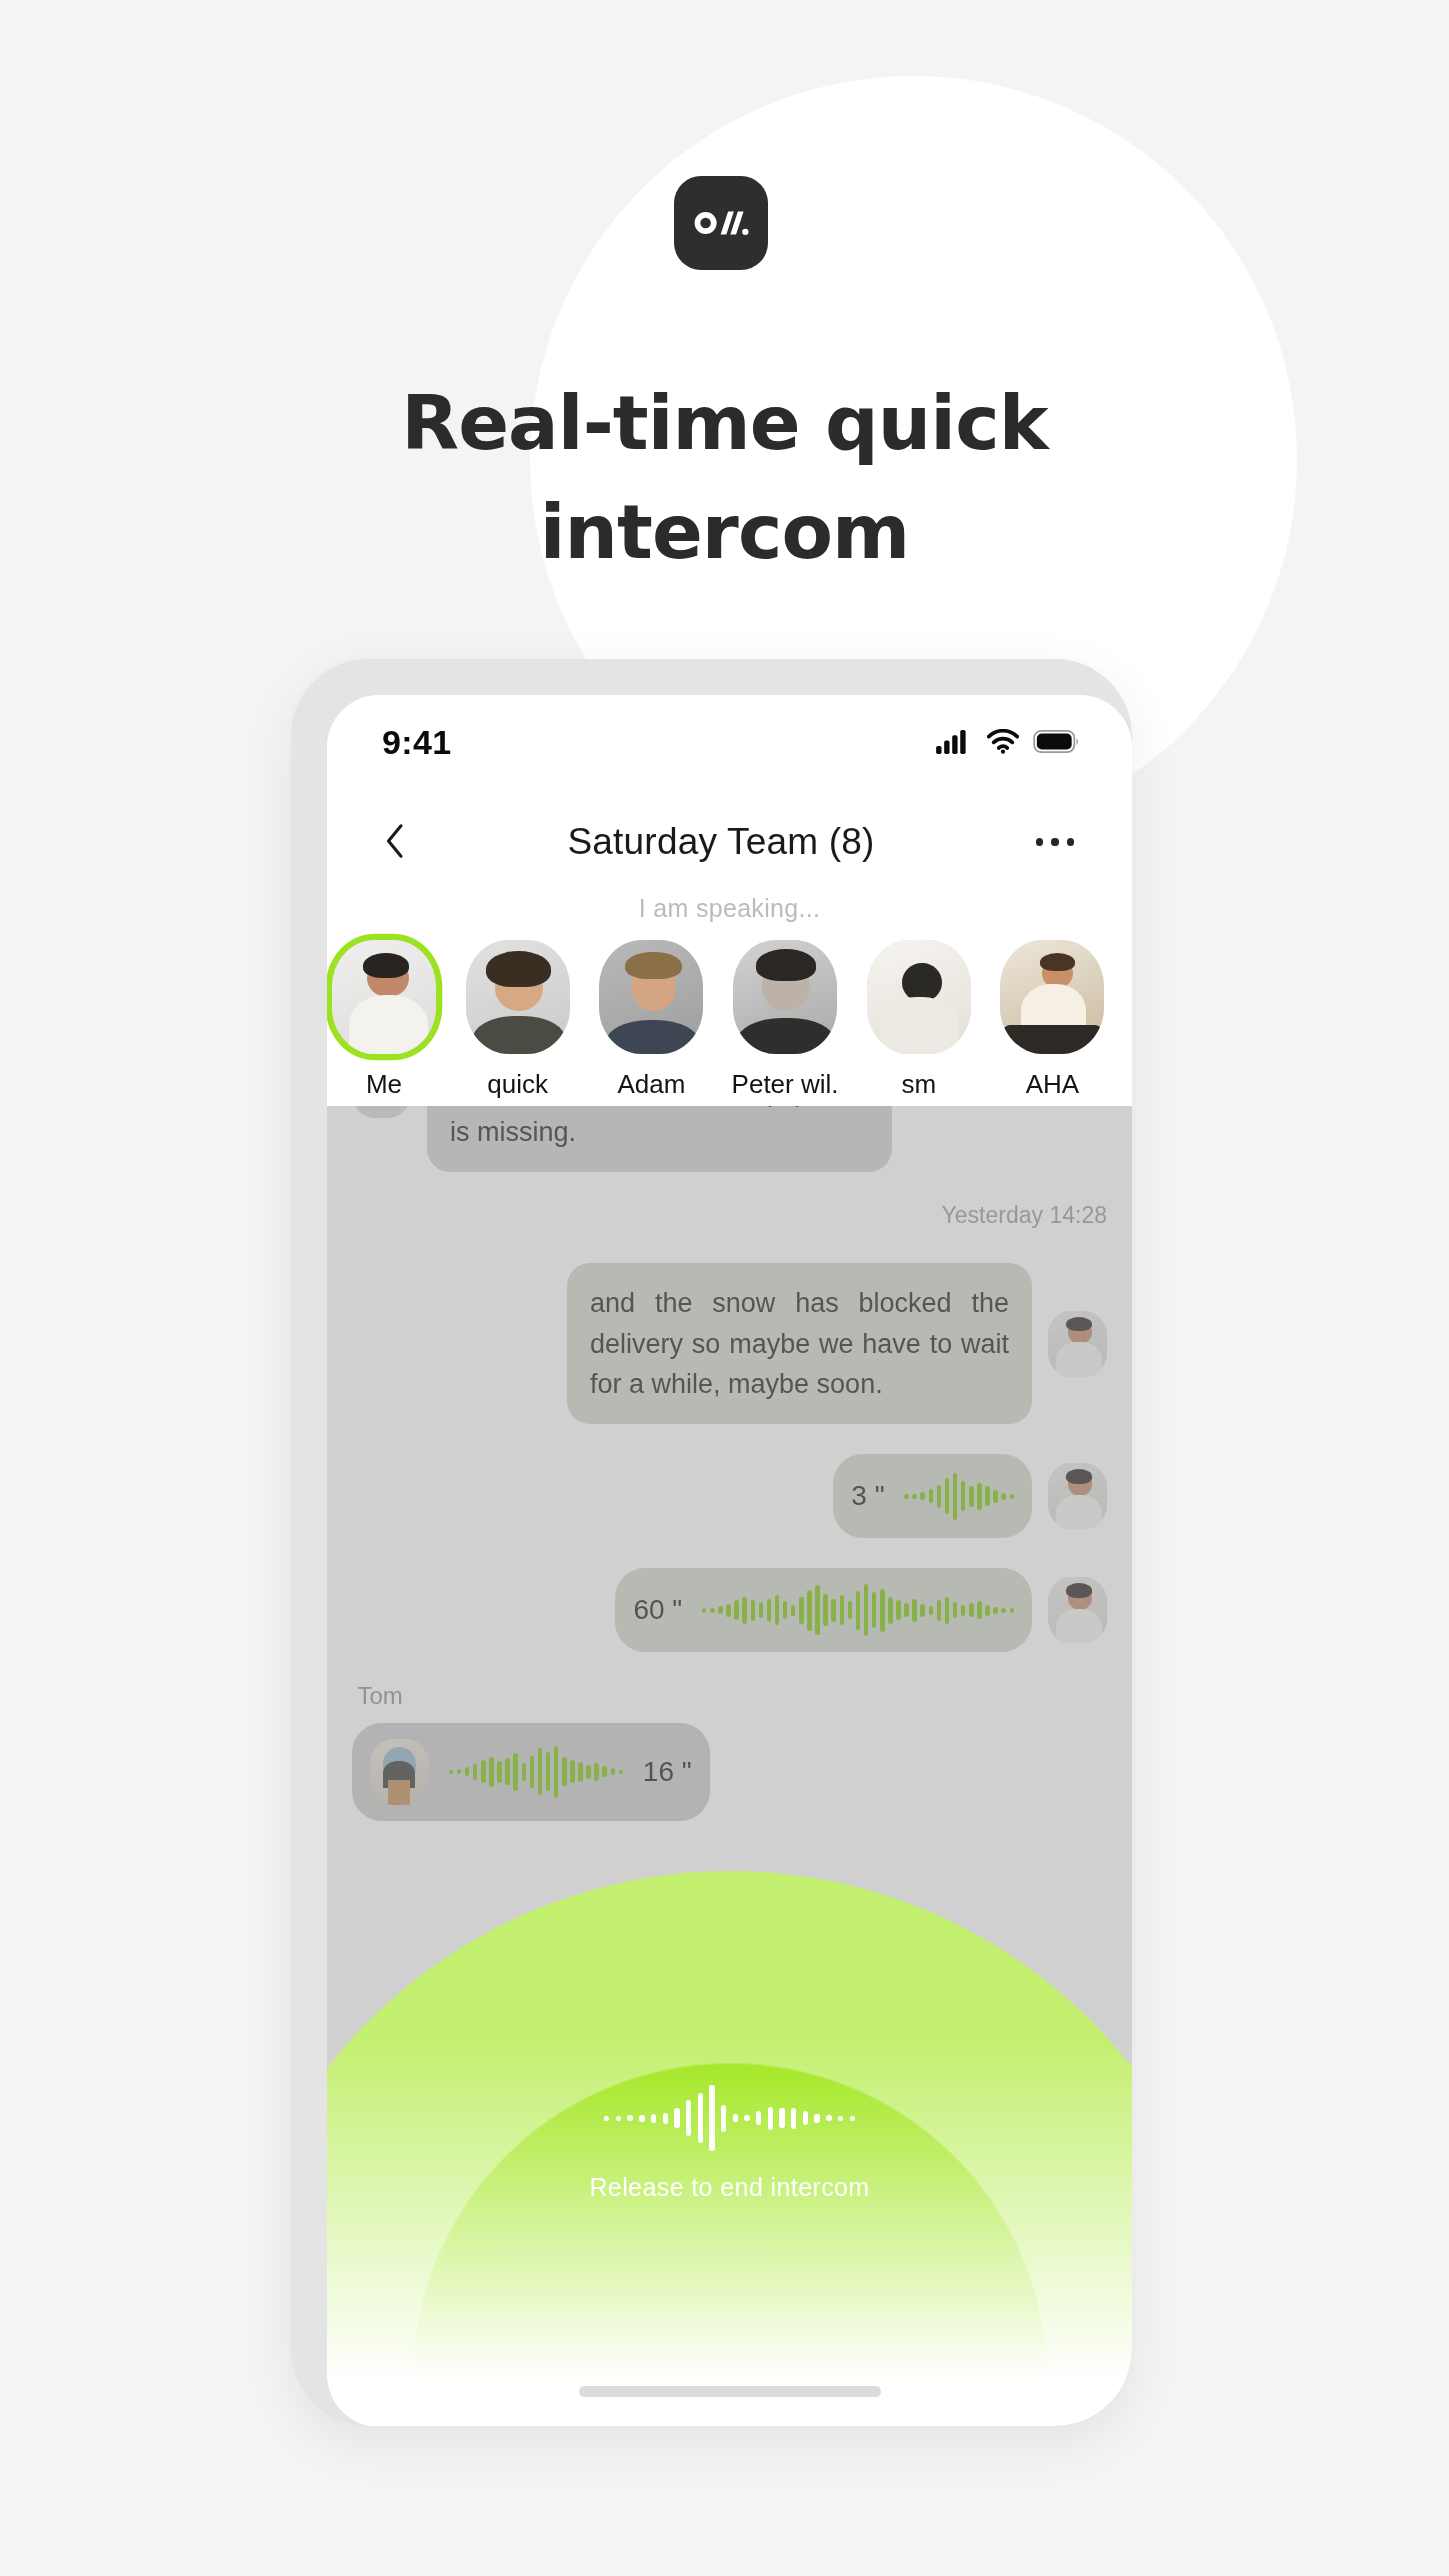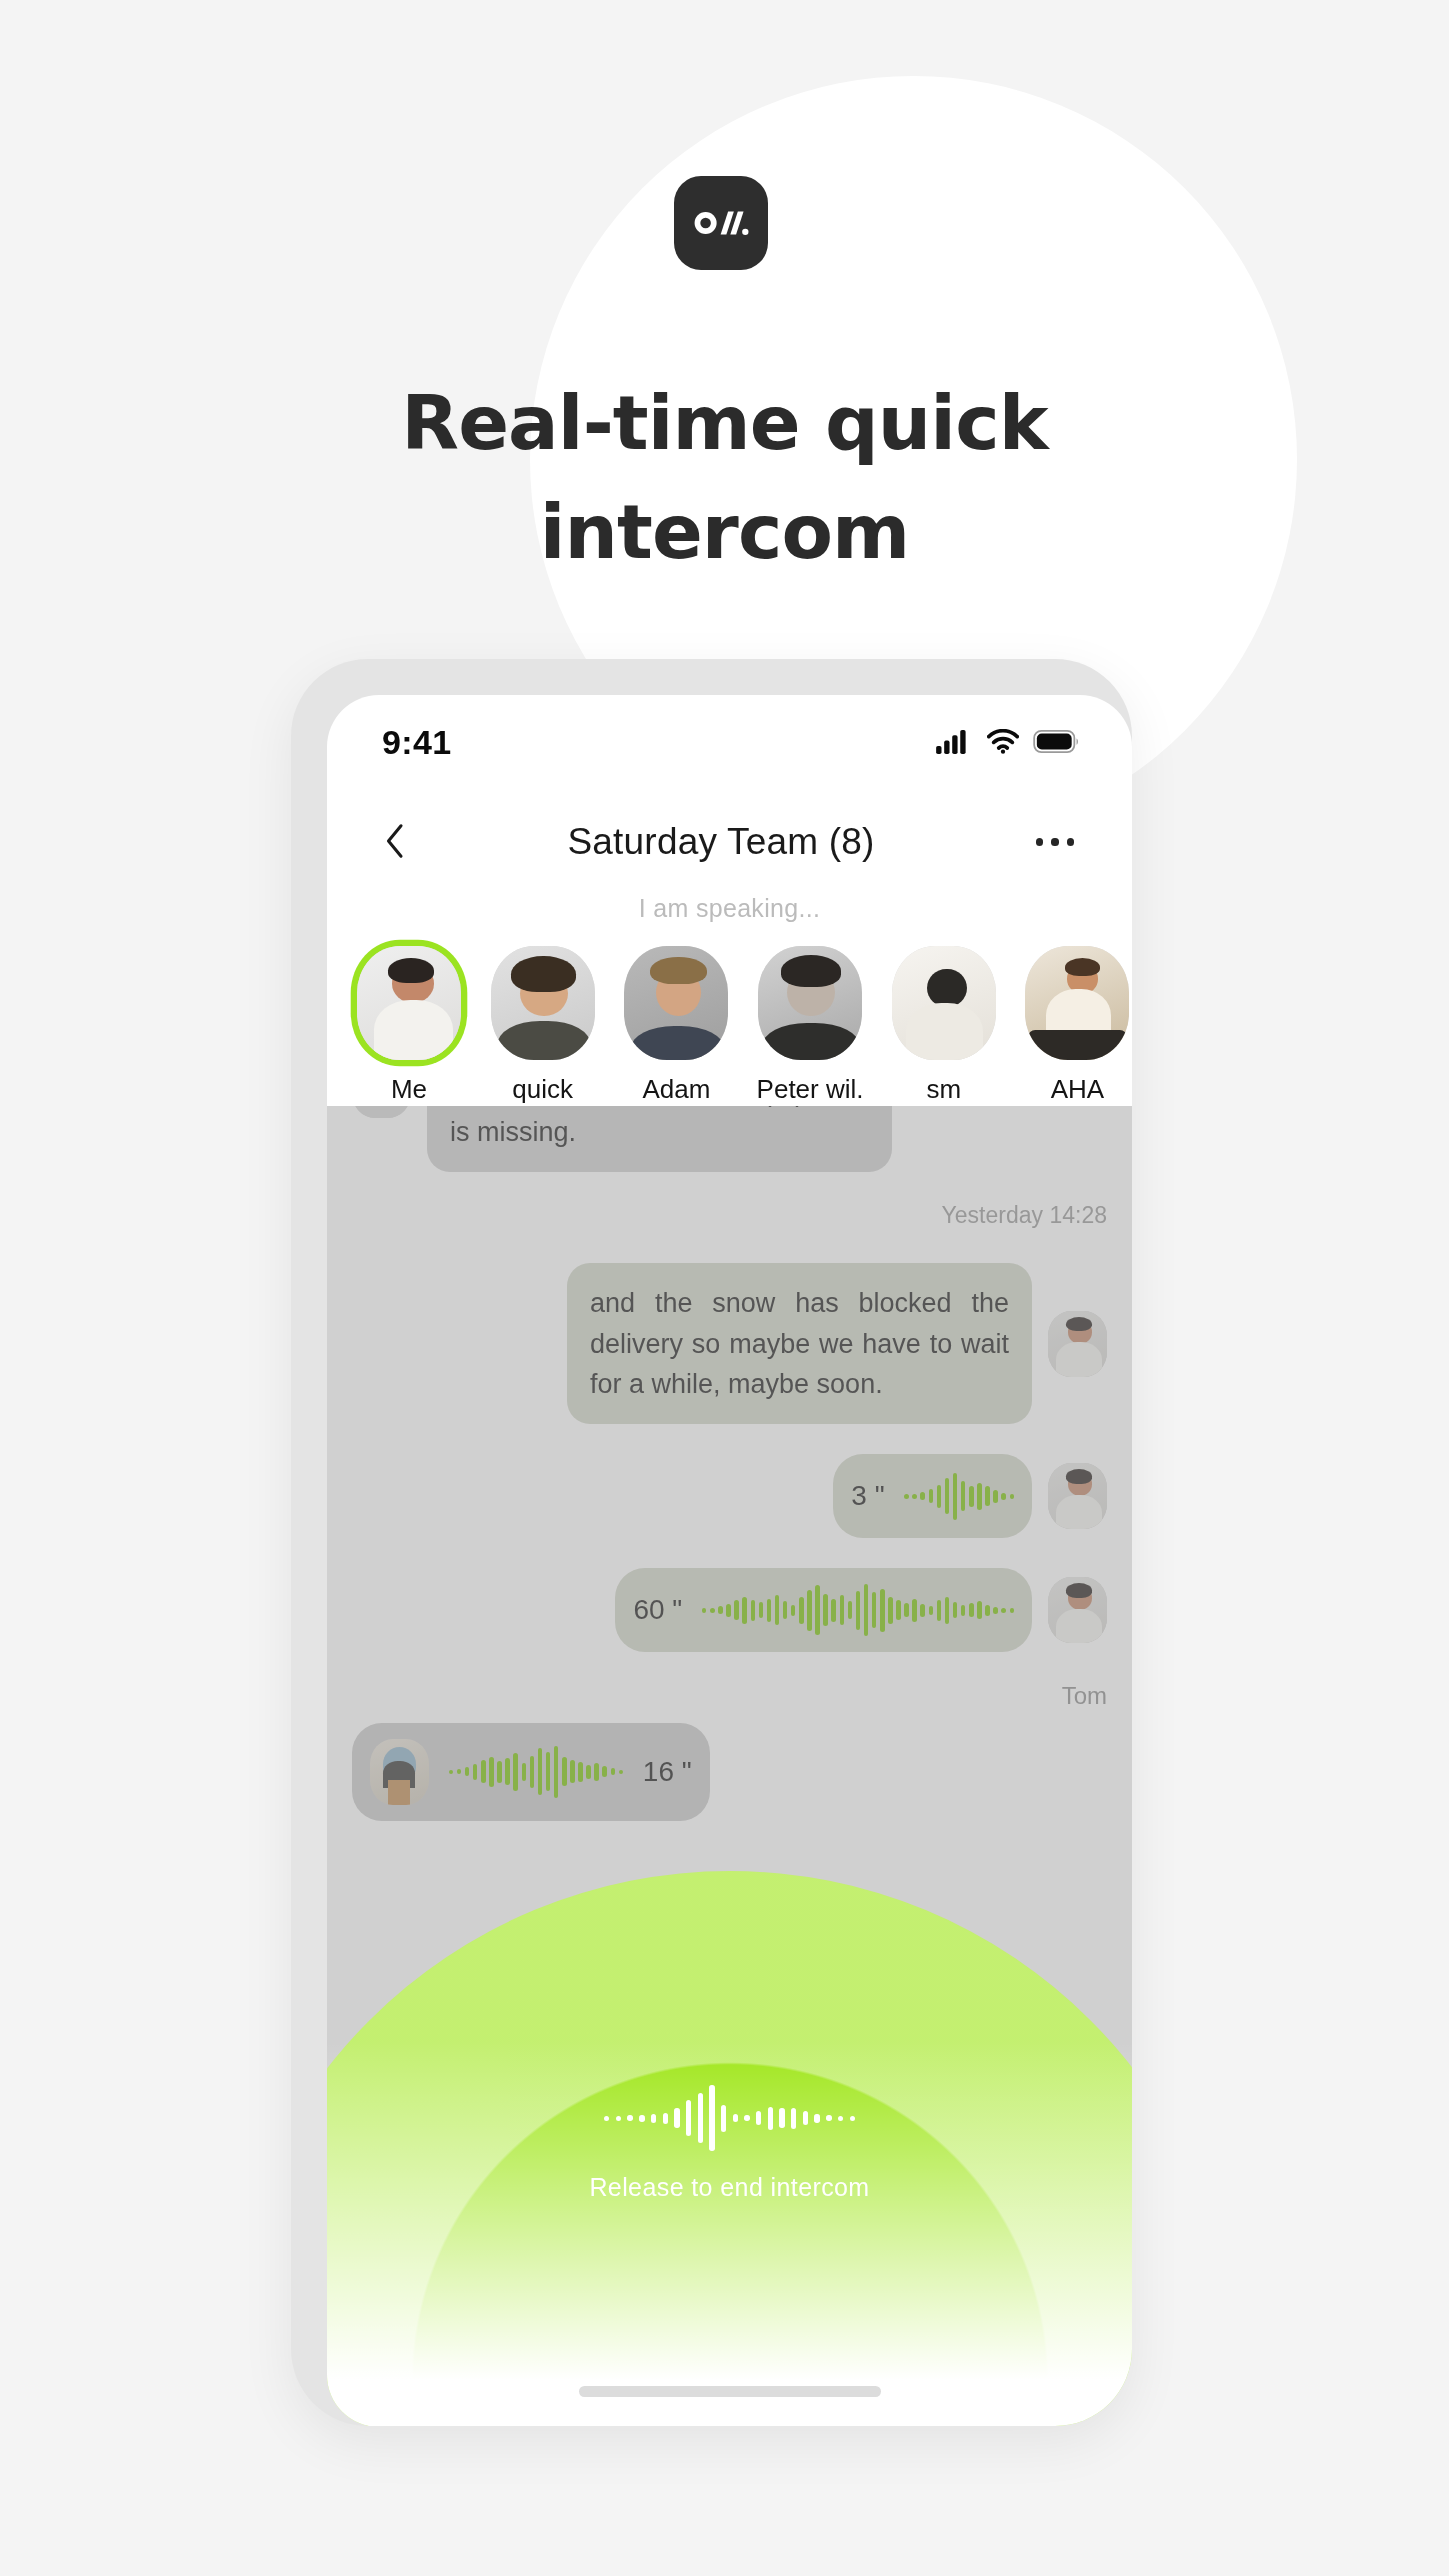--- a/index.html
+++ b/index.html
@@ -76,22 +76,21 @@
 
   
   .speaking{
     position:absolute; left:0; top:199px; width:805px;
     text-align:center; font-size:25px; color:#BBBBBB; letter-spacing:0.3px;
   }
 
   
   .avatars{
     position:absolute; left:0; top:240px; width:805px; height:170px;
-    display:flex; align-items:flex-end; gap:19.7px;
-    padding-left:25px;
+    display:flex; align-items:center; gap:19.7px;
   }
   .av-item{ width:114px; flex:0 0 114px; text-align:center; cursor:pointer; }
   .av-pic{
     width:104px; height:114px; margin:0 auto;
     border-radius:43px/47px;
     overflow:hidden; position:relative;
     background:#D8D8D8;
   }
   .av-item.active .av-pic{
     box-shadow:0 0 0 6.3px #9BE321;
@@ -143,21 +142,21 @@
     margin:9px 0 34px 0;
   }
 
   .voice{
     display:flex; align-items:center; gap:19.7px;
     background:#D2D7C9; border-radius:30px; padding:16px 18px;
   }
   .voice.gray{ background:#CACACA; }
   .voice .dur{ font-size:28px; color:#1C1C1C; white-space:nowrap; }
   .sender{
-    font-size:24px; color:#8E8E8E; margin:0 0 12.5px 5.4px;text-align:right;
+    font-size:24px; color:#8E8E8E; margin:0 0 12.5px 5.4px;
   }
   .wave{ display:flex; align-items:center; gap:3.6px; height:52px; }
   .wave span{ display:block; width:4.5px; border-radius:2.7px; background:#7CC60A; }
   .wave.white span{ background:#FFFFFF; }
 
   
   .ptt{
     position:absolute; left:-107px; bottom:-465px;
     width:1020px; height:1020px;
     border-radius:50%;

